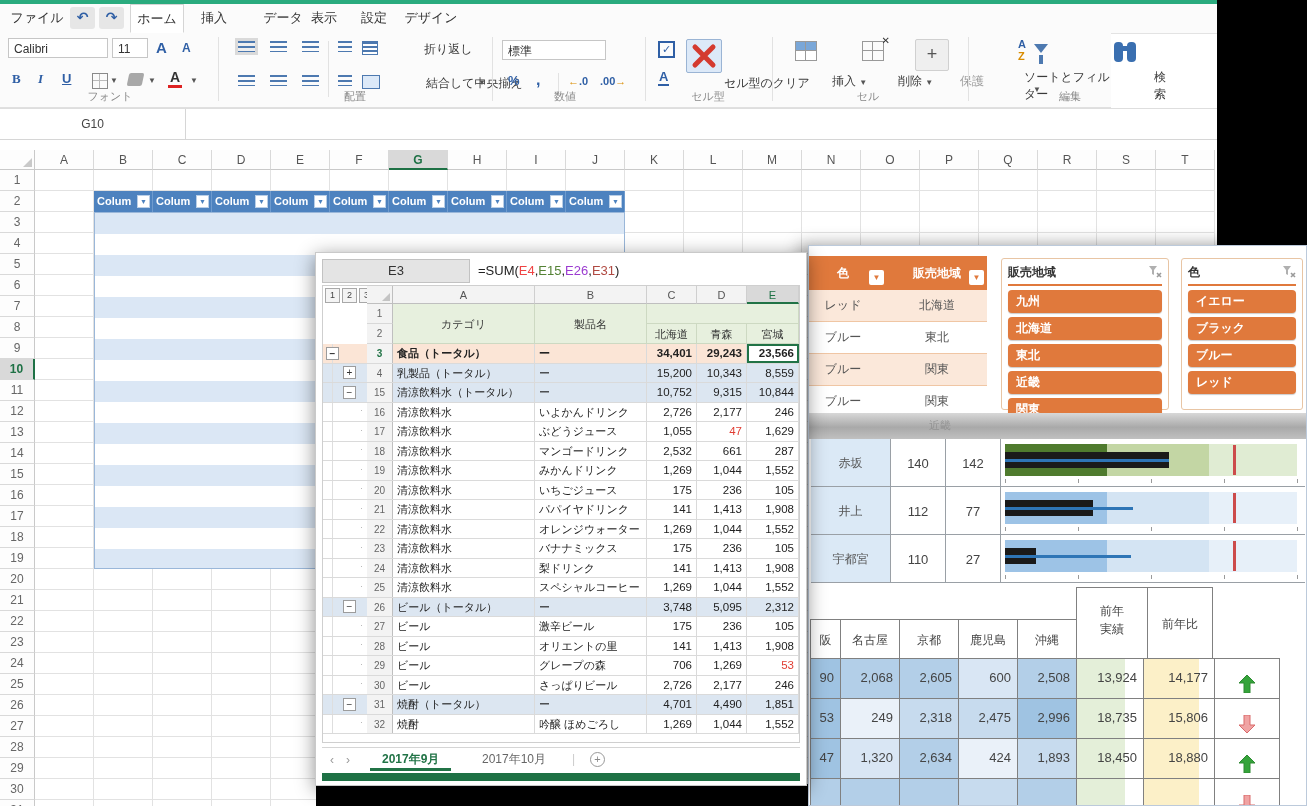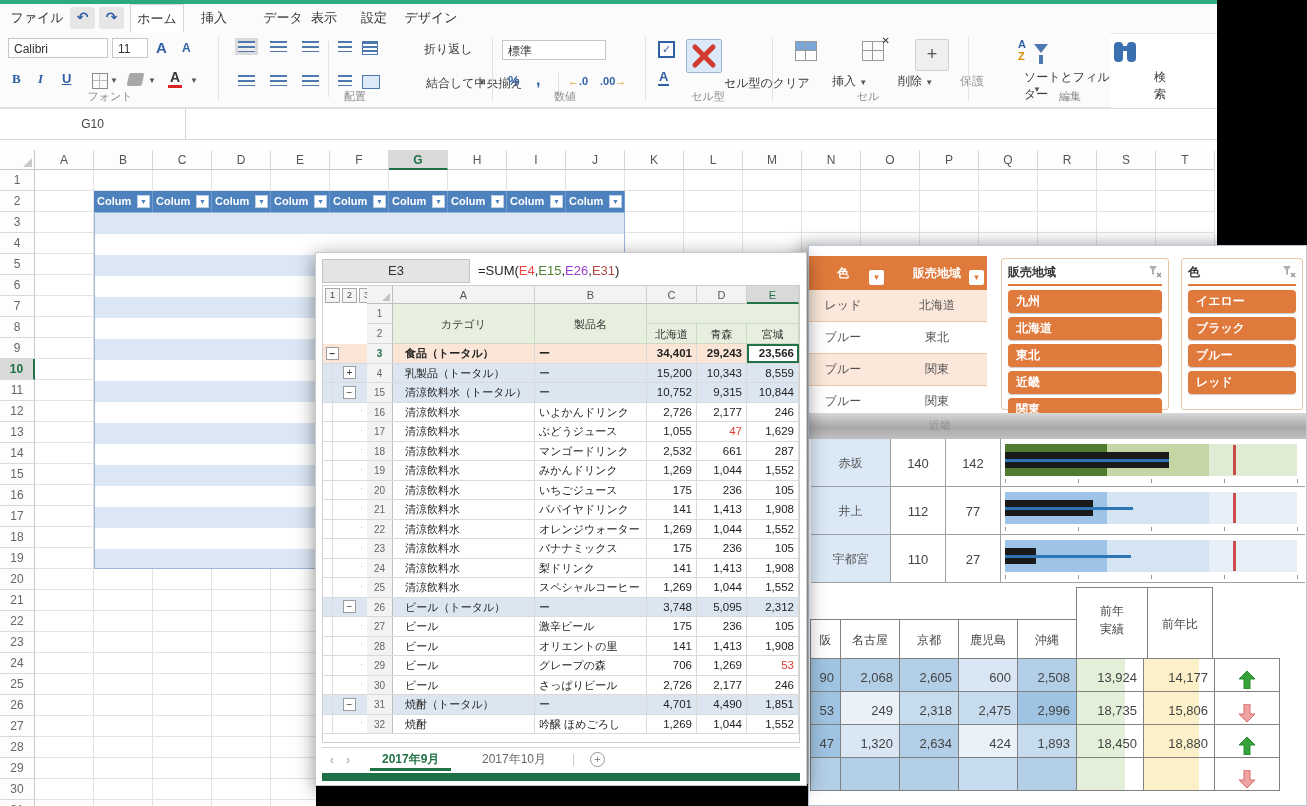--- a/index.html
+++ b/index.html
@@ -82,21 +82,21 @@
   .mrow[data-type="total"]{background:#fbe5d6;font-weight:bold;}
   .mo{width:44px;position:relative;box-sizing:border-box;}
   .mo:before{content:"";position:absolute;left:9px;top:0;bottom:0;width:1px;background:#dedede;}
   .obtn{position:absolute;top:2.5px;width:13px;height:13px;border:1px solid #9c9c9c;background:#fff;font-size:10px;
     line-height:11px;text-align:center;color:#333;box-sizing:border-box;}
   .obtn[data-lvl="1"]{left:3px;} .obtn[data-lvl="2"]{left:20px;}
   .obtn:not([data-lvl]){border:none;background:none;color:#b0b0b0;left:32px;font-size:9px;}
   .mn{width:26px;box-sizing:border-box;background:#f3f3f3;border-right:1px solid #bfbfbf;font-size:10px;color:#666;
     text-align:center;line-height:19.5px;font-weight:normal;}
   .mrow[data-sel="1"] .mn{color:#217346;font-weight:bold;}
-  .mcat{width:142px;box-sizing:border-box;border-right:1px solid #dadada;font-size:11px;color:#222;padding-left:12px;line-height:19.5px;
+  .mcat{width:142px;box-sizing:border-box;border-right:1px solid #dadada;font-size:11px;color:#222;padding-left:4px;line-height:19.5px;
     white-space:nowrap;overflow:hidden;}
   .mname{width:112px;box-sizing:border-box;border-right:1px solid #dadada;font-size:11px;color:#222;padding-left:4px;line-height:19.5px;
     white-space:nowrap;overflow:hidden;}
   .mc,.md{width:50px;} .me{width:52px;}
   .mc,.md,.me{box-sizing:border-box;border-right:1px solid #dadada;font-size:11.5px;color:#222;text-align:right;padding-right:4px;line-height:19.5px;}
   .mrow[data-red="d"] .md{color:#e03c31;} .mrow[data-red="e"] .me{color:#e03c31;}
   .mrow[data-sel="1"] .me{outline:2px solid #217346;outline-offset:-2px;background:#fff;font-weight:bold;}
   #mtabs{position:absolute;left:6px;top:494px;width:478px;height:24px;border-top:1px solid #d5d5d5;font-size:12px;color:#777;}
   .tabnav{position:absolute;top:0;height:24px;line-height:24px;color:#999;font-size:12px;}
   .sheettab{position:absolute;top:0;height:23px;line-height:23px;padding:0 12px;font-size:12px;}
@@ -155,21 +155,21 @@
   .brow:nth-of-type(3) .bbar{width:10.5%;} .brow:nth-of-type(3) .bline{width:43%;}
   
   #btable{position:absolute;left:2px;top:341px;width:494px;}
   #bthead{display:flex;height:72px;align-items:flex-end;}
   .bh{box-sizing:border-box;border:1px solid #808080;margin-left:-1px;background:#fff;font-size:12px;color:#444;
     text-align:center;}
   .bh.small{height:40px;line-height:40px;}
   .bh.tall{height:72px;padding-top:14px;line-height:18px;}
   .w0{width:31px;} .w1{width:60px;} .w2{width:60px;} .w3{width:60px;} .w4{width:60px;}
   .wt{width:68px;} .wp{width:72px;} .wr{width:66px;}
-  .btrow{display:flex;height:33px;}
+  .btrow{display:flex;height:40px;}
   .bc{box-sizing:border-box;border:1px solid #808080;margin-left:-1px;margin-top:-1px;font-size:13px;color:#444;
     text-align:right;padding-right:6px;line-height:37px;overflow:hidden;}
   .bc[data-s="0"]{background:#eaf1f9;} .bc[data-s="1"]{background:#d9e6f4;} .bc[data-s="2"]{background:#c7dbee;}
   .bc[data-s="3"]{background:#b3cfe8;} .bc[data-s="4"]{background:#9fc3e2;}
   .bc.total{background:linear-gradient(90deg,#e4efd9 0 72%,#fff 72%);}
   .bc.prev{background:linear-gradient(90deg,#fcf0c8 0 78%,#fff 78%);}
   .bc.ratio{background:#fff;text-align:center;padding-right:0;position:relative;}
   .arr{display:none;position:absolute;left:50%;top:50%;transform:translate(-50%,-50%);width:16px;height:18px;}
   .bc.ratio[data-dir="up"] .arr-up{display:block;} .bc.ratio[data-dir="down"] .arr-down{display:block;}
   

